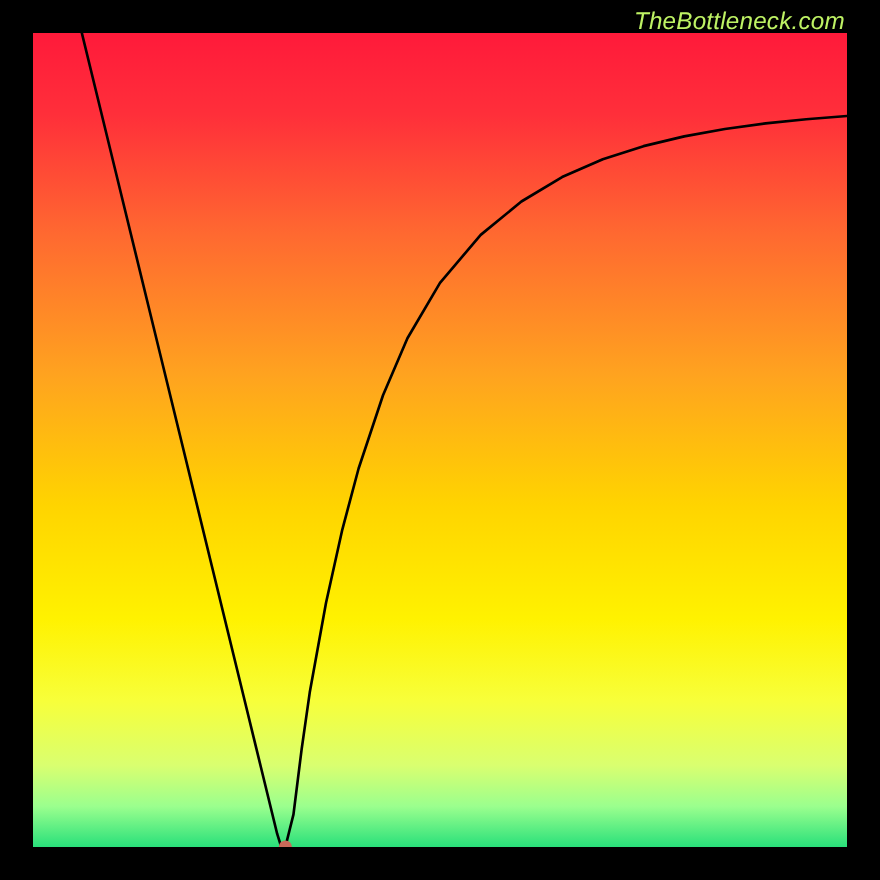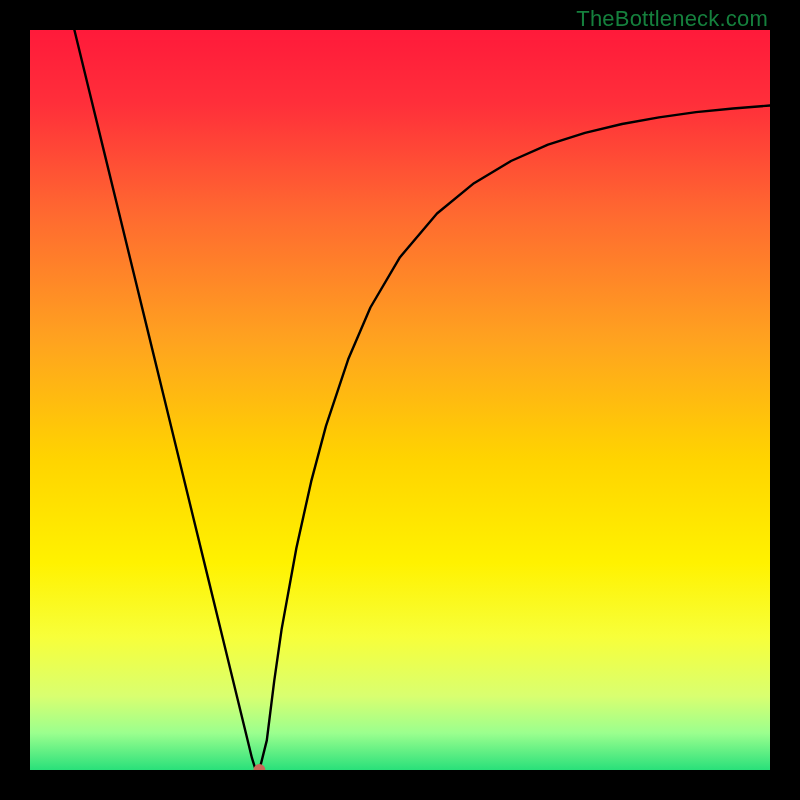--- a/index.html
+++ b/index.html
@@ -32,24 +32,25 @@
   }
   .curve-svg {
     position: absolute;
     left: 0; top: 0;
     width: 100%; height: 100%;
   }
   .watermark {
     position: absolute;
     top: 6px;
     right: 32px;
-    color: #15803d;
+    color: #bef264;
     font-size: 22px;
     letter-spacing: 0.2px;
     user-select: none;
+    font-style: italic;
   }
 </style>
 </head>
 <body>
 
 <div class="frame">
 
   <div class="plot-area">
     <svg class="gradient" viewBox="0 0 740 740" preserveAspectRatio="none">
       <defs>

